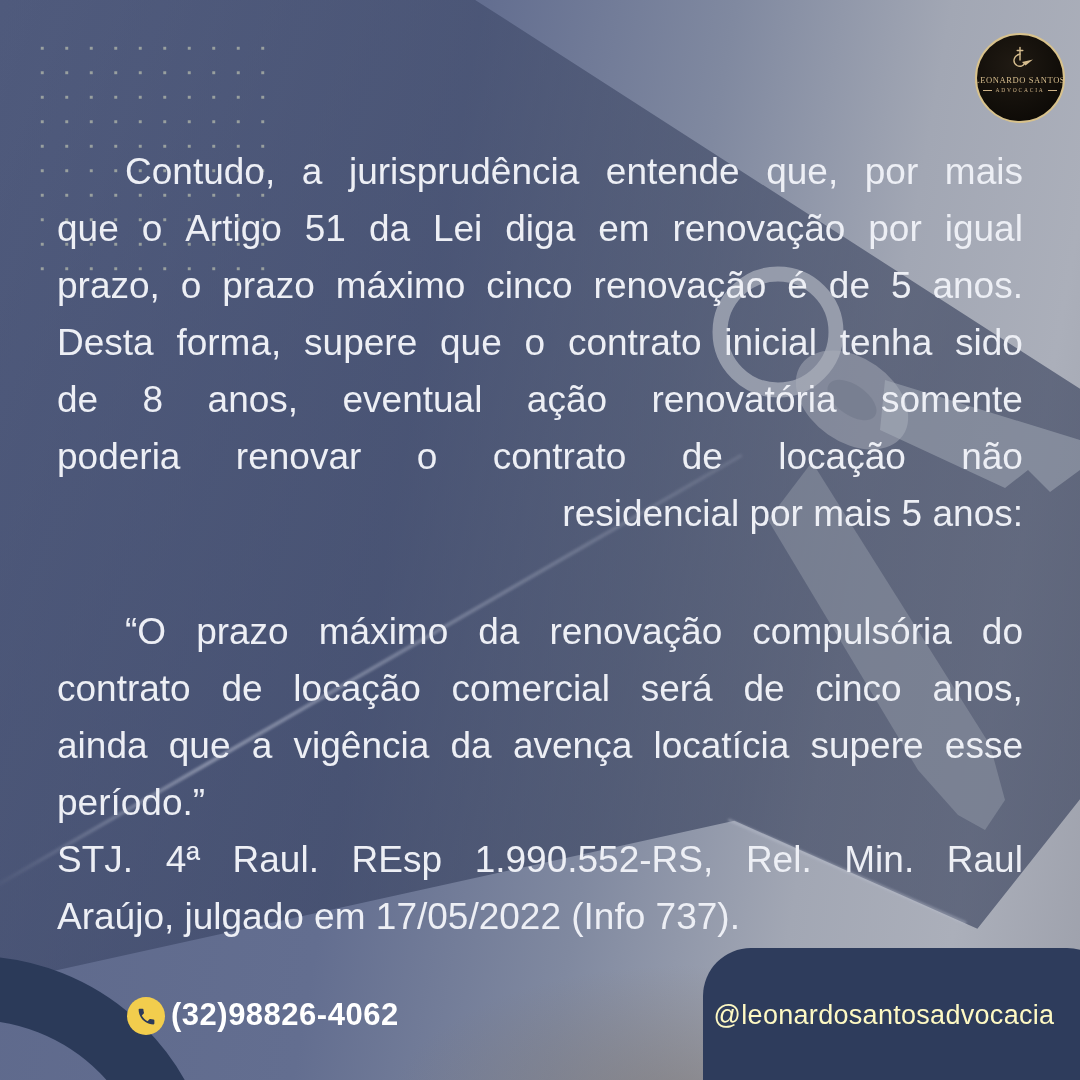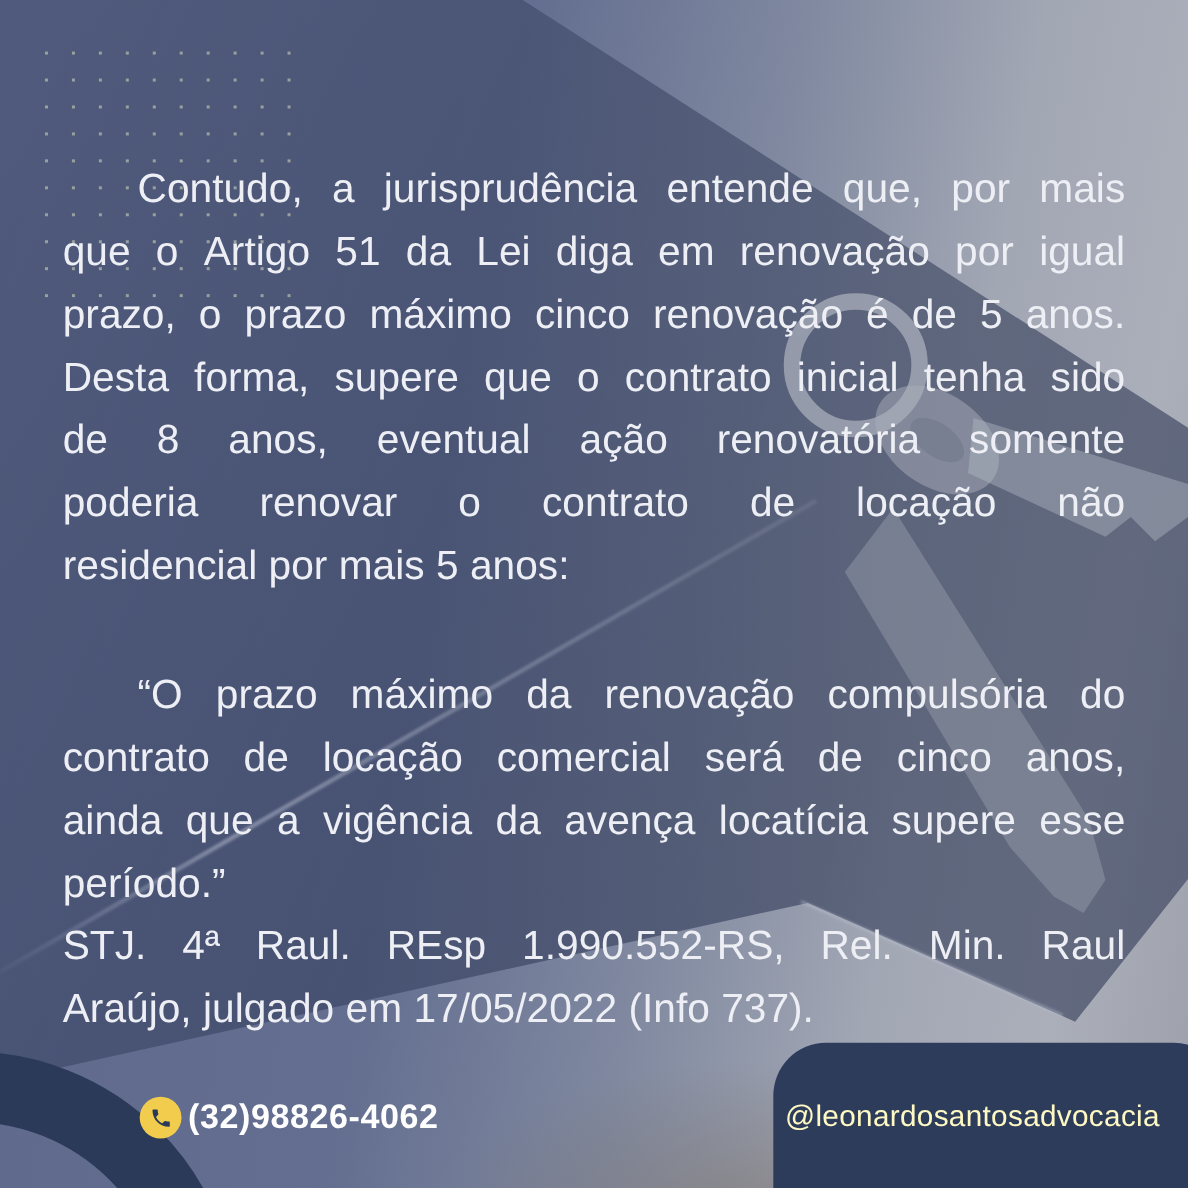--- a/index.html
+++ b/index.html
@@ -62,21 +62,21 @@
     color:#cdb287; font-family:"Liberation Serif","DejaVu Serif",serif;
     font-size:5.5px; letter-spacing:1.8px; white-space:nowrap;
   }
   .logo-sub .dash{display:inline-block; width:9px; height:1px; background:#cdb287;}
   .logo-emblem{margin-top:11px;}
 
   
   .textblock{
     position:absolute; left:57px; width:966px; color:#edeff5; font-size:37px; font-weight:400;
   }
-  .tb1{top:143px;}
+  .tb1{top:143px;text-align:right;}
   .tb2{top:603px;}
   .tline{height:57px; line-height:57px; white-space:nowrap;}
   .tline.j{display:flex; justify-content:space-between;}
   .tline.ind{padding-left:68px;}
 
   
   .phone{position:absolute; left:127px; top:997px; display:flex; gap:6px;}
   .phone-badge{
     width:38px; height:38px; border-radius:50%; background:#f2cd4d;
     display:flex; align-items:center; justify-content:center;
@@ -100,20 +100,36 @@
     <path d="M885 380 L1080 440 L1080 470 L1050 492 L1028 470 L1005 488 L880 430 Z" fill="#b0b5c0" opacity="0.45"></path>
     <path d="M812 462 L990 745 L1005 800 L985 830 L958 815 L918 770 L768 520 Z" fill="#9aa0ad" opacity="0.45"></path>
   </svg>
 
   <div class="dots"></div>
   <div class="arc"></div>
   <div class="handle-box">
     <span>@leonardosantosadvocacia</span>
   </div>
 
+  <div class="logo">
+    <svg class="logo-emblem" width="30" height="26" viewBox="0 0 30 26">
+      <g stroke="#d6bd8e" stroke-width="1.4" fill="none" stroke-linecap="round">
+        <line x1="15" y1="1.5" x2="15" y2="14"></line>
+        <line x1="12.2" y1="4.5" x2="17.8" y2="4.5"></line>
+        <path d="M15 8 C8.5 9.5 7 16.5 12 19.5 C15 21.2 18.5 20 19.5 17.5"></path>
+      </g>
+      <path d="M17 16 L28 13.5 L20.5 19.5 Z" fill="#d6bd8e"></path>
+    </svg>
+    <div class="logo-name">LEONARDO SANTOS</div>
+    <div class="logo-sub">
+      <span class="dash"></span>
+      <span>ADVOCACIA</span>
+      <span class="dash"></span>
+    </div>
+  </div>
 
   <div class="textblock tb1">
       <div class="tline j ind">
         <span>Contudo,</span>
         <span>a</span>
         <span>jurisprudência</span>
         <span>entende</span>
         <span>que,</span>
         <span>por</span>
         <span>mais</span>

